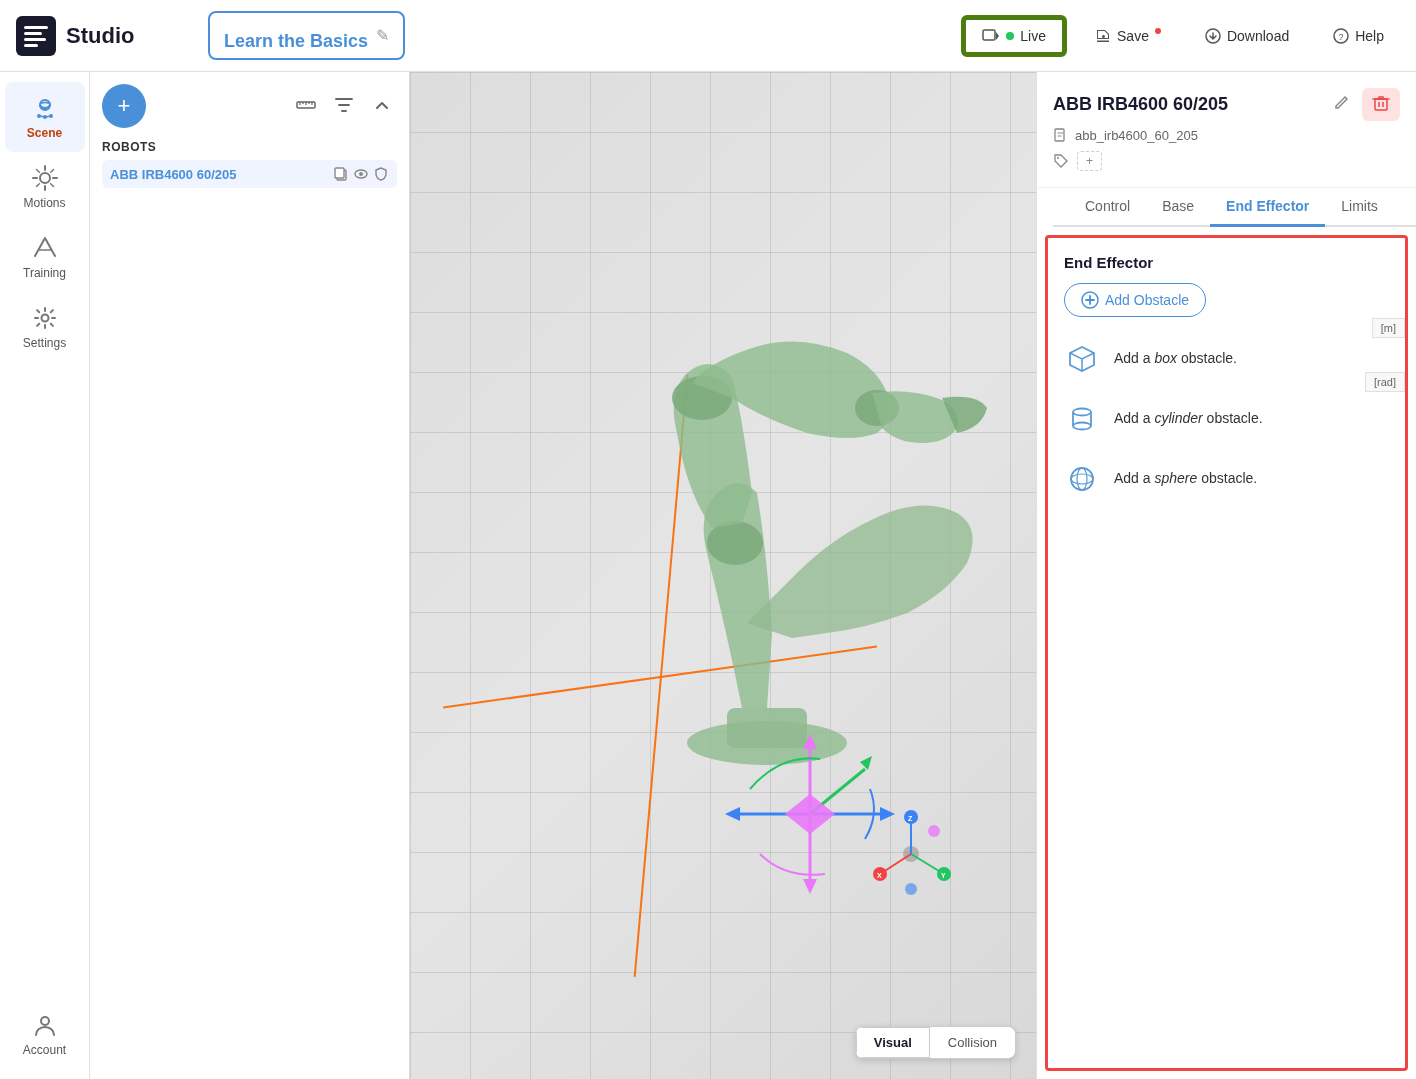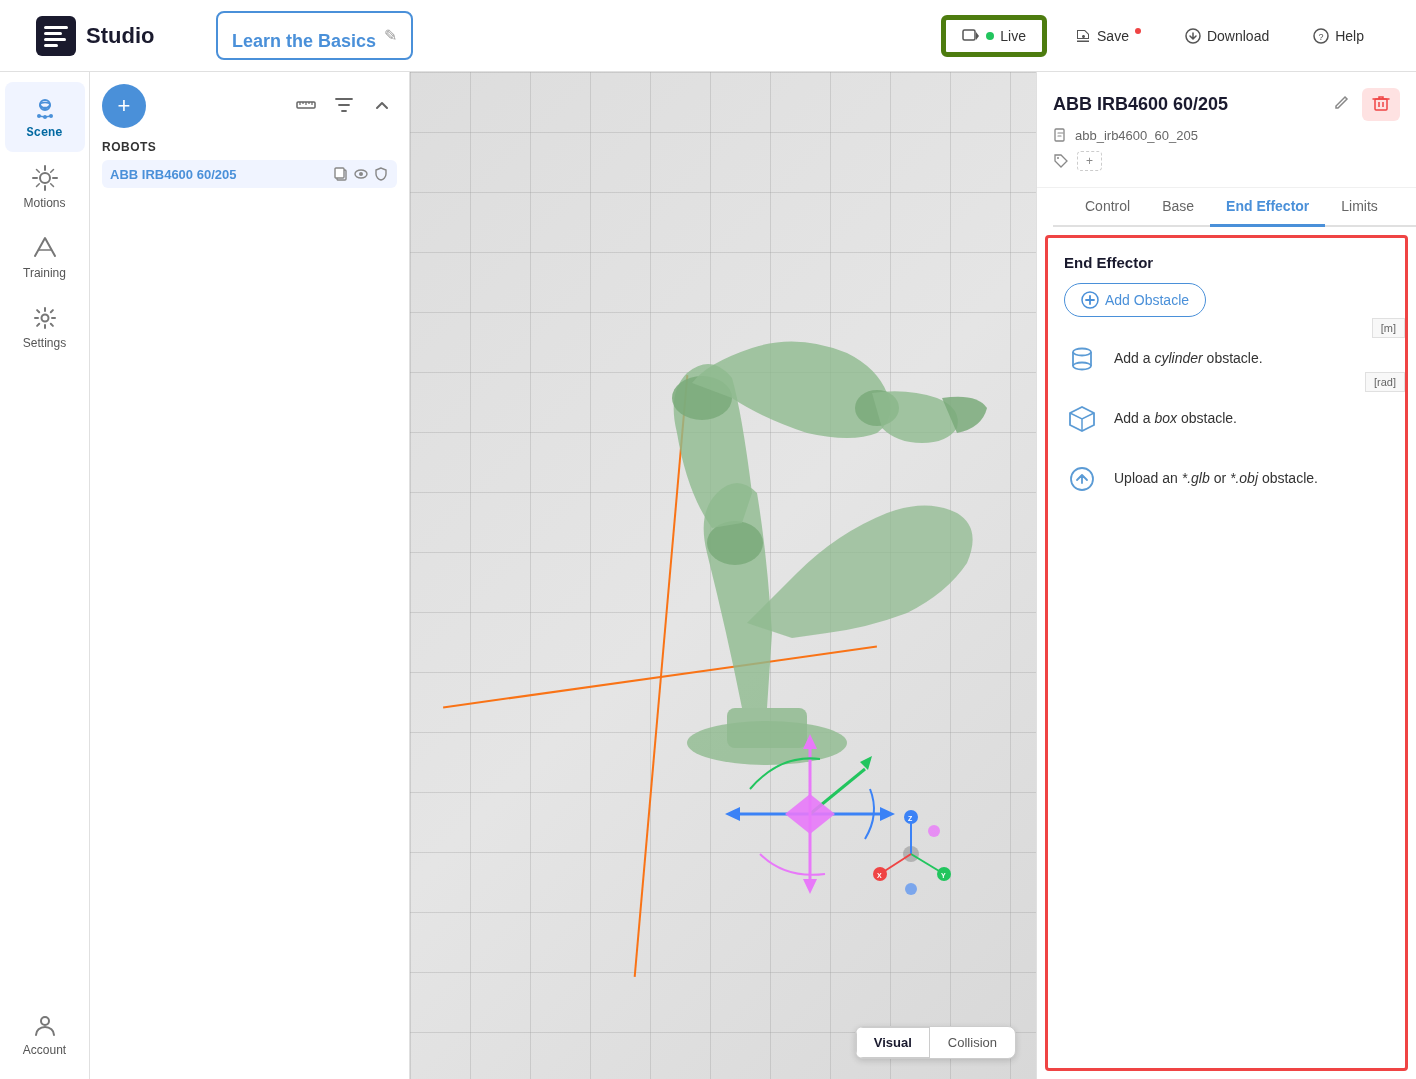--- a/index.html
+++ b/index.html
@@ -1,21 +1,21 @@
 <!DOCTYPE html>
 <html><head>
   <meta charset="utf-8">
   <style>
     * { box-sizing: border-box; margin: 0; padding: 0; }
     body { font-family: -apple-system, BlinkMacSystemFont, 'Segoe UI', sans-serif; background: #f0f0f0; width: 1416px; height: 1079px; overflow: hidden; }
 
     
     .header {
       display: flex; align-items: center; background: #fff;
-      border-bottom: 1px solid #e0e0e0; height: 72px; padding: 0 36px; gap: 20px;
+      border-bottom: 1px solid #e0e0e0; height: 72px; padding: 0 16px; gap: 32px;
       position: relative; z-index: 100;
     }
     .logo-area { display: flex; align-items: center; gap: 10px; min-width: 160px; }
     .logo-icon { width: 40px; height: 40px; background: #1a1a2e; border-radius: 6px; display: flex; align-items: center; justify-content: center; }
     .logo-icon svg { width: 28px; height: 28px; }
     .logo-text { font-size: 22px; font-weight: 700; color: #1a1a2e; }
     .project-title-area { display: flex; align-items: center; gap: 8px; border: 2px solid #4a90d9; border-radius: 8px; padding: 6px 14px; }
     .project-title { font-size: 18px; font-weight: 600; color: #4a90d9; margin-top: 12px; }
     .edit-icon-btn { color: #999; cursor: pointer; }
     .header-spacer { flex: 1; }
@@ -26,21 +26,21 @@
     .save-dot { width: 6px; height: 6px; background: #ef4444; border-radius: 50%; }
 
     
     .main-layout { display: flex; height: calc(1079px - 72px); }
 
     
     .sidebar { width: 90px; background: #fff; border-right: 1px solid #e0e0e0; display: flex; flex-direction: column; align-items: center; padding: 10px 0; }
     .sidebar-item { display: flex; flex-direction: column; align-items: center; padding: 12px 8px; cursor: pointer; border-radius: 8px; width: 80px; gap: 4px; }
     .sidebar-item.active { background: #f0f4ff; }
     .sidebar-item-label { font-size: 12px; color: #555; }
-    .sidebar-item.active .sidebar-item-label { color: #0369a1; font-weight: 600; font-family: Liberation Mono, monospace; }
+    .sidebar-item.active .sidebar-item-label { color: #c2410c; font-weight: 600; }
     .sidebar-item svg { width: 28px; height: 28px; }
     .sidebar-spacer { flex: 1; }
 
     
     .scene-panel { width: 320px; background: #fff; border-right: 1px solid #e0e0e0; padding: 12px; position: relative; }
     .scene-toolbar { display: flex; align-items: center; gap: 8px; margin-bottom: 12px; }
     .add-btn { width: 44px; height: 44px; background: #4a90d9; border-radius: 50%; display: flex; align-items: center; justify-content: center; cursor: pointer; color: #fff; font-size: 22px; border: none; }
     .toolbar-icons { display: flex; align-items: center; gap: 8px; margin-left: auto; }
     .toolbar-icon-btn { background: none; border: none; cursor: pointer; color: #666; padding: 4px; }
     .scene-section { margin-top: 8px; }
@@ -408,45 +408,46 @@
             <path d="M9 5v8M5 9h8" stroke="#4a90d9" stroke-width="1.8" stroke-linecap="round"></path>
           </svg>
         <span>Add Obstacle</span>
       </button>
 
       <div class="obstacle-list">
 
         <div class="obstacle-item">
           <div class="obstacle-icon-wrap">
             <svg width="32" height="32" viewBox="0 0 32 32" fill="none">
+                <path d="M4 10l12-6 12 6v12l-12 6L4 22V10z" stroke="#5b9bd5" stroke-width="1.8" fill="none"></path>
+                <path d="M4 10l12 6 12-6M16 16v12" stroke="#5b9bd5" stroke-width="1.5"></path>
+              </svg>
+          </div>
+          <span class="obstacle-desc">Add a <em>box</em> obstacle.</span>
+        </div>
+
+        <div class="obstacle-item">
+          <div class="obstacle-icon-wrap">
+            <svg width="32" height="32" viewBox="0 0 32 32" fill="none">
                 <ellipse cx="16" cy="9" rx="9" ry="3.5" stroke="#5b9bd5" stroke-width="1.8" fill="none"></ellipse>
                 <ellipse cx="16" cy="23" rx="9" ry="3.5" stroke="#5b9bd5" stroke-width="1.8" fill="none"></ellipse>
                 <line x1="7" y1="9" x2="7" y2="23" stroke="#5b9bd5" stroke-width="1.8"></line>
                 <line x1="25" y1="9" x2="25" y2="23" stroke="#5b9bd5" stroke-width="1.8"></line>
               </svg>
           </div>
           <span class="obstacle-desc">Add a <em>cylinder</em> obstacle.</span>
         </div>
 
         <div class="obstacle-item">
           <div class="obstacle-icon-wrap">
             <svg width="32" height="32" viewBox="0 0 32 32" fill="none">
-                <path d="M4 10l12-6 12 6v12l-12 6L4 22V10z" stroke="#5b9bd5" stroke-width="1.8" fill="none"></path>
-                <path d="M4 10l12 6 12-6M16 16v12" stroke="#5b9bd5" stroke-width="1.5"></path>
+                <circle cx="16" cy="16" r="11" stroke="#5b9bd5" stroke-width="1.8" fill="none"></circle>
+                <ellipse cx="16" cy="16" rx="11" ry="5" stroke="#5b9bd5" stroke-width="1.2" fill="none"></ellipse>
+                <ellipse cx="16" cy="16" rx="5" ry="11" stroke="#5b9bd5" stroke-width="1.2" fill="none"></ellipse>
               </svg>
           </div>
-          <span class="obstacle-desc">Add a <em>box</em> obstacle.</span>
+          <span class="obstacle-desc">Add a <em>sphere</em> obstacle.</span>
         </div>
 
-
-        <div class="obstacle-item">
-          <div class="obstacle-icon-wrap">
-            <svg width="32" height="32" viewBox="0 0 32 32" fill="none">
-                <circle cx="16" cy="16" r="11" stroke="#5b9bd5" stroke-width="1.8" fill="none"></circle>
-                <path d="M11 17l5-5 5 5M16 12v8" stroke="#5b9bd5" stroke-width="1.8" stroke-linecap="round" stroke-linejoin="round"></path>
-              </svg>
-          </div>
-          <div class="obstacle-desc">Upload an <em>*.glb</em> or <em>*.obj</em> obstacle.</div>
-        </div>
       </div>
     </div>
   </div>
 </div>
 
 </body></html>

